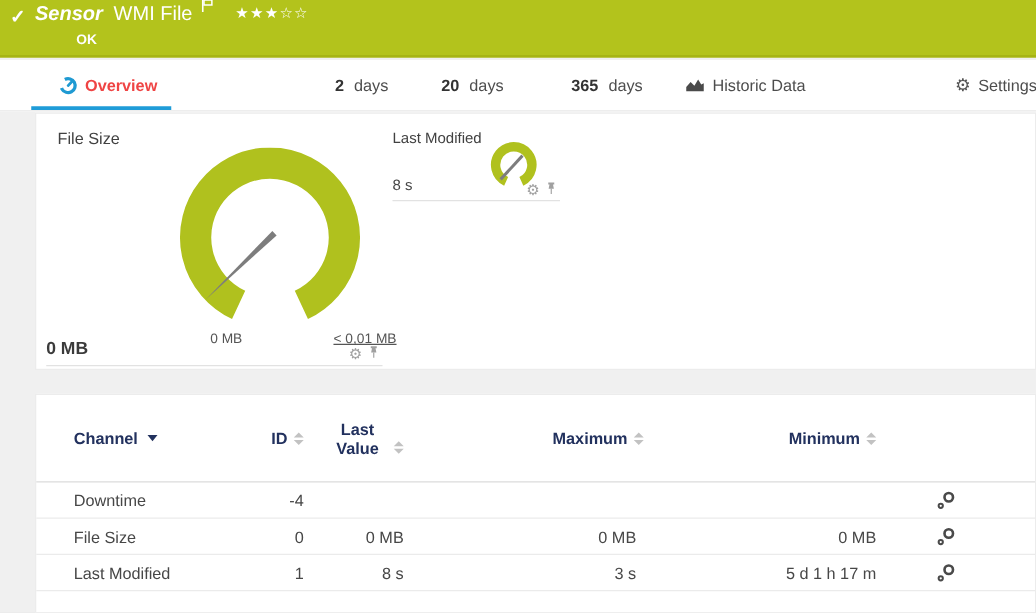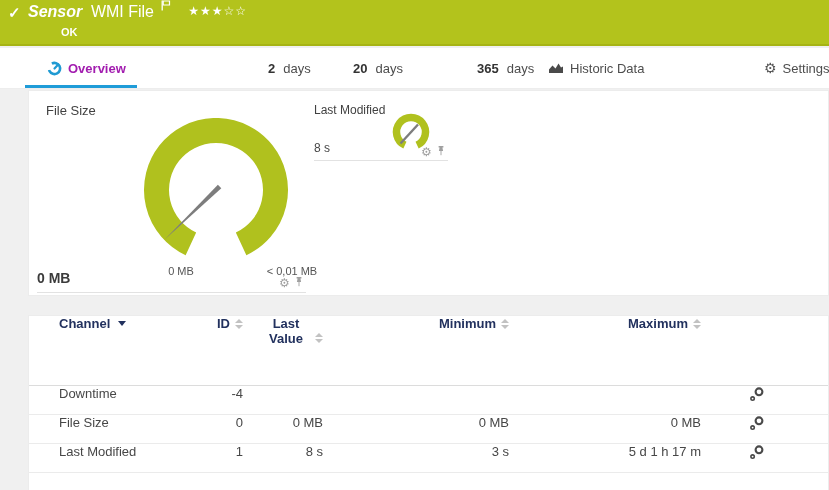--- a/index.html
+++ b/index.html
@@ -23,49 +23,49 @@
   .stars { margin-left:14px; font-size:12px; letter-spacing:1px; position:relative; top:-2px; }
   .status-ok { position:absolute; left:45px; top:26px; font-size:11px; font-weight:700;margin-left:16px; }
 
   
   .tabbar { position:absolute; left:0; top:48px; width:829px; height:41px; background:#fff; border-bottom:1px solid #ededed; }
   .tab {
     position:absolute; top:0; height:40px; display:flex; align-items:center; gap:6px;
     color:#4d4d4d; font-size:13px; cursor:pointer; white-space:nowrap;
   }
   .tab .num { font-weight:700; color:#333; margin-right:2px; }
-  .tab.active { color:#a21caf; font-weight:700; }
+  .tab.active { color:#ef4444; font-weight:700; }
   .tab-underline { position:absolute; left:25px; top:37px; width:112px; height:3px; background:#1f9cd8; }
   .tab-icon { display:inline-flex; align-items:center; }
 
   
   .panel { position:absolute; left:28px; background:#fff; border:1px solid #ececec; }
   #gauge-panel { top:90px; width:801px; height:206px; }
   #table-panel { top:315px; width:801px; height:175px; border-bottom:none; }
 
   
   .fs-title { position:absolute; left:17px; top:12px; font-size:13px; color:#414141; }
   .lm-title { position:absolute; left:285px; top:12px; font-size:12px; color:#414141; }
   .big-gauge { position:absolute; left:107px; top:27px; }
   .small-gauge { position:absolute; left:360px; top:22px; }
   .scale-label { position:absolute; top:174px; width:70px; text-align:center; font-size:11px; color:#555; }
   .scale-min { left:117px; }
-  .scale-max { left:228px; }
+  .scale-max { left:228px;text-decoration:underline; }
   .big-value { position:absolute; left:8px; top:179px; font-size:14px; font-weight:700; color:#3b3b3b; }
   .lm-value { position:absolute; left:285px; top:50px; font-size:12px; color:#474747; }
   .rule { position:absolute; height:1px; background:#e2e2e2; }
   .fs-rule { left:8px; top:201px; width:269px; }
   .lm-rule { left:285px; top:69px; width:134px; }
   .gauge-tools { position:absolute; display:flex; gap:4px; align-items:center; }
   .fs-tools { left:250px; top:184px; }
   .lm-tools { left:392px; top:53px; }
   .gear-glyph { font-size:12px; color:#a0a0a0; line-height:1; cursor:pointer; }
 
   
-  .trow { display:flex; align-items:flex-start; padding-left:30px; }
+  .trow { display:flex; align-items:center; padding-left:30px; }
   .thead { height:70px; color:#22315e; font-weight:700; border-bottom:1px solid #dcdcdc; }
   .tbody-row { height:29px; border-bottom:1px solid #ebebeb; font-size:13px; color:#474747; }
   .col-channel { width:130px; text-align:left; display:flex; align-items:center; }
   .col-id { width:54px; text-align:right; justify-content:flex-end; }
   .col-last { width:80px; text-align:right; justify-content:flex-end; }
   .col-min { width:186px; text-align:right; justify-content:flex-end; }
   .col-max { width:192px; text-align:right; justify-content:flex-end; }
   .col-edit { width:99px; display:flex; }
   .col-edit svg { margin-left:48px; cursor:pointer; }
   .th { display:flex; align-items:center; cursor:pointer; }
@@ -128,21 +128,21 @@
     <div class="tab" style="left:268px;">
       <span class="num">2</span>
       <span>days</span>
     </div>
 
     <div class="tab" style="left:353px;">
       <span class="num">20</span>
       <span>days</span>
     </div>
 
-    <div class="tab" style="left:477px;">
+    <div class="tab" style="left:457px;">
       <span class="num">365</span>
       <span>days</span>
     </div>
 
     <div class="tab" style="left:548px;">
       <span class="tab-icon">
         <svg width="16" height="12" viewBox="0 0 16 12">
           <path d="M1 11 L1 7.5 L4.5 3.5 L7.5 6.5 L10.5 1.5 L13 5.5 L15 4.5 L15 11 Z" fill="#4a4a4a"></path>
         </svg>
       </span>
@@ -215,29 +215,29 @@
             <i class="dn"></i>
           </span>
       </div>
       <div class="th-last-wrap">
         <span class="th-last-inner">Last Value</span>
         <span class="sort" style="align-self:flex-end;margin-bottom:3px;">
             <i class="up"></i>
             <i class="dn"></i>
           </span>
       </div>
+      <div class="th col-max">
+        <span>Maximum</span>
+        <span class="sort">
+            <i class="up"></i>
+            <i class="dn"></i>
+          </span>
+      </div>
       <div class="th col-min">
         <span>Minimum</span>
-        <span class="sort">
-            <i class="up"></i>
-            <i class="dn"></i>
-          </span>
-      </div>
-      <div class="th col-max">
-        <span>Maximum</span>
         <span class="sort">
             <i class="up"></i>
             <i class="dn"></i>
           </span>
       </div>
       <div class="col-edit"></div>
     </div>
 
     <div class="trow tbody-row">
       <div class="col-channel">Downtime</div>

